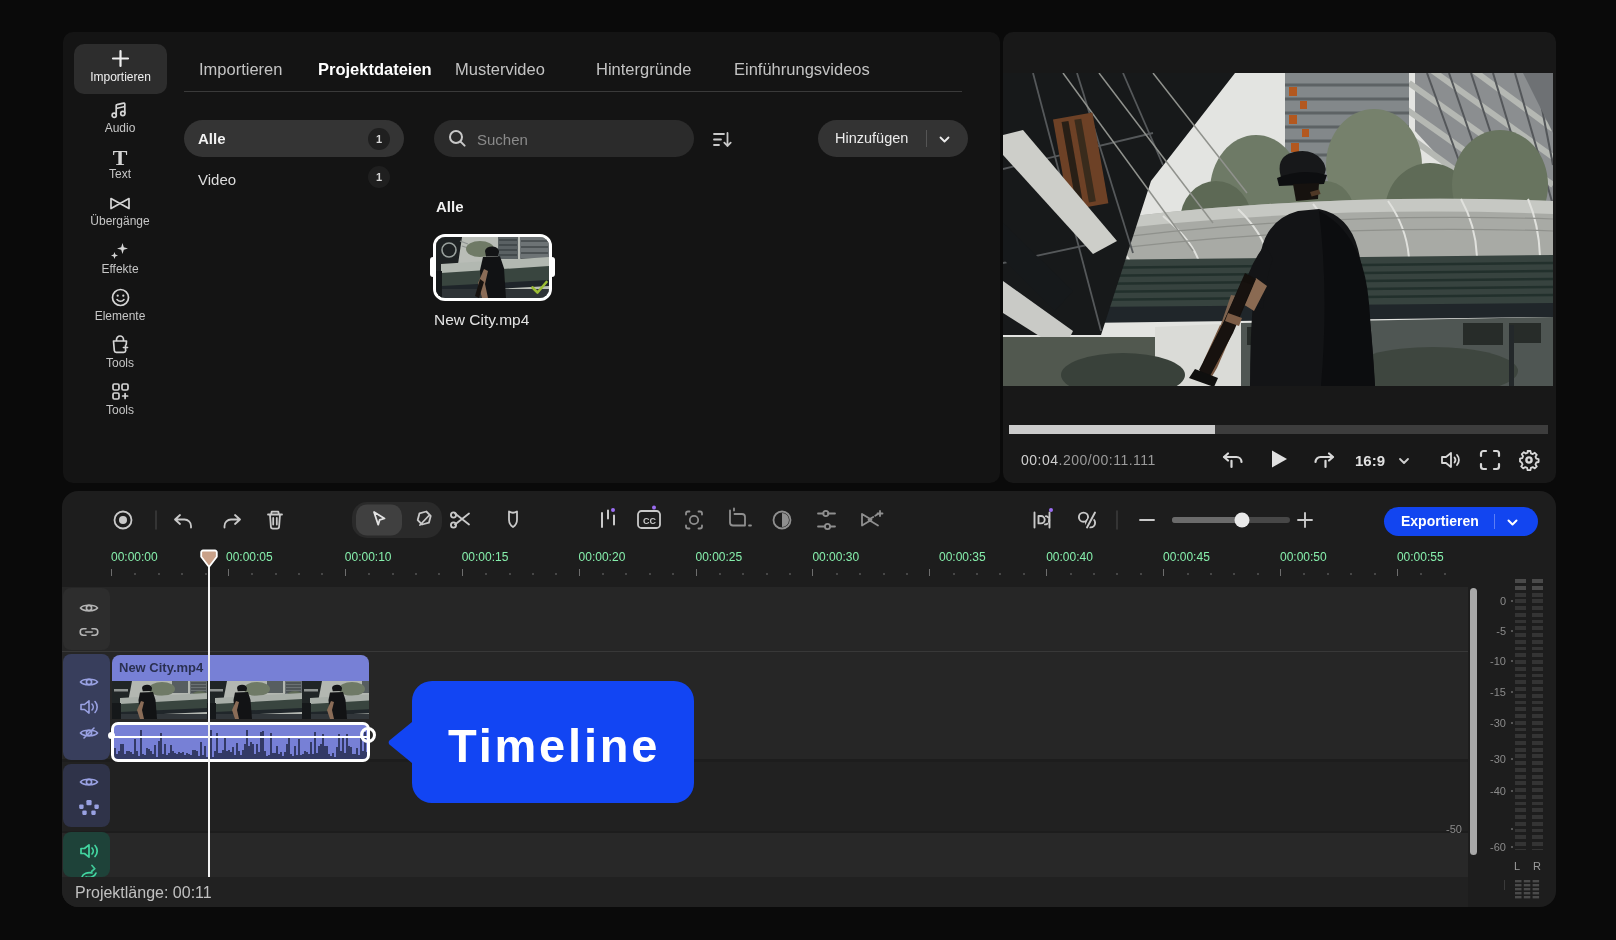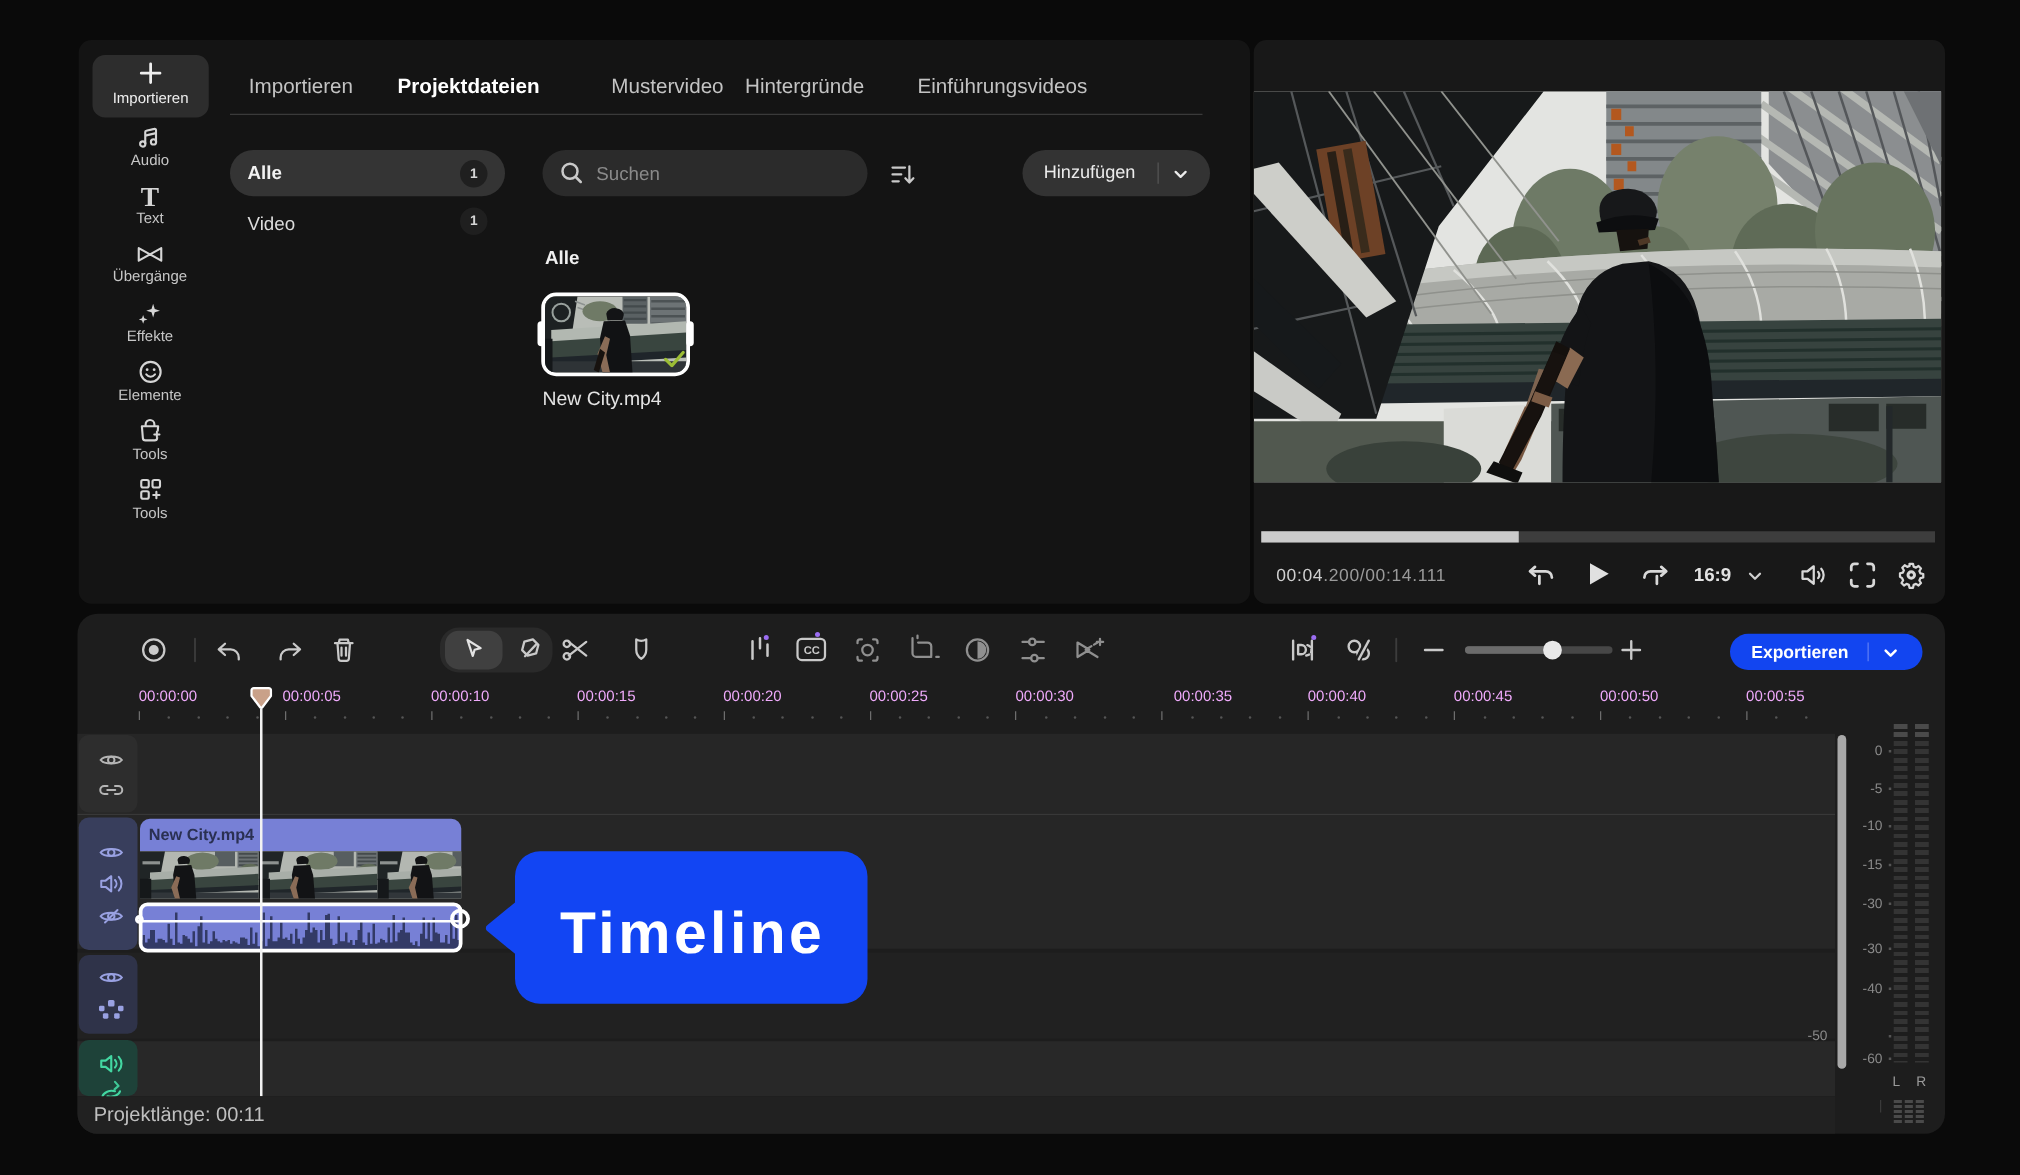--- a/index.html
+++ b/index.html
@@ -8,21 +8,21 @@
 #preview{left:1003px;top:32px;width:553px;height:451px;background:#181818;border-radius:10px}
 #tl{left:62px;top:491px;width:1494px;height:416px;background:#1d1d1d;border-radius:16px}
 .sideitem{width:114px;text-align:center;color:#c6c6c6;font-size:12px;left:0}
 .sideitem svg{display:block;margin:0 auto 2px}
 .tab{color:#c3c3c3;font-size:16.5px}
 .tab.active{color:#fff;font-weight:bold}
 .pill{border-radius:18.5px;background:#343434}
 .badge{width:22px;height:22px;border-radius:11px;background:#1f1f1f;color:#d6d6d6;font-size:11px;text-align:center;line-height:22px;font-weight:bold}
 .tick{background:#6e6e6e;width:1px;height:7px}
 .dot{background:#555;width:2px;height:2px;border-radius:1px}
-.rlabel{color:#f0abfc;font-size:12px;white-space:nowrap}
+.rlabel{color:#86efac;font-size:12px;white-space:nowrap}
 .dbl{color:#8a8a8a;font-size:11px;text-align:right;width:30px}
 </style></head><body>
 <svg width="0" height="0" style="position:absolute">
     <defs>
 <g id="gear">
         <path d="M12 8.2a3.8 3.8 0 100 7.6 3.8 3.8 0 000-7.6zm0 2.4a1.4 1.4 0 110 2.8 1.4 1.4 0 010-2.8z" fill="#d8d8d8"></path>
         <path d="M10.6 3h2.8l.5 2.3 1.9.8 2-1.3 2 2-1.3 2 .8 1.9 2.3.5v2.8l-2.3.5-.8 1.9 1.3 2-2 2-2-1.3-1.9.8-.5 2.3h-2.8l-.5-2.3-1.9-.8-2 1.3-2-2 1.3-2-.8-1.9L3 13.4v-2.8l2.3-.5.8-1.9-1.3-2 2-2 2 1.3 1.9-.8z" fill="none" stroke="#d8d8d8" stroke-width="1.8" stroke-linejoin="round"></path>
       </g>
 <g id="miniscene">
         <rect width="95" height="38" fill="#b3b7b1"></rect>
@@ -233,21 +233,21 @@
           <rect x="2" y="2" width="6" height="6" rx="1.4" fill="none" stroke="#d5d5d5" stroke-width="1.7"></rect>
           <rect x="11" y="2" width="6" height="6" rx="1.4" fill="none" stroke="#d5d5d5" stroke-width="1.7"></rect>
           <rect x="2" y="11" width="6" height="6" rx="1.4" fill="none" stroke="#d5d5d5" stroke-width="1.7"></rect>
           <path d="M11.6 14h5M14.1 11.5v5" stroke="#d5d5d5" stroke-width="1.7" stroke-linecap="round"></path>
         </svg>
       <div>Tools</div>
     </div>
 
     <span class="tab abs" style="left:136px;top:28px">Importieren</span>
     <span class="tab active abs" style="left:255px;top:28px">Projektdateien</span>
-    <span class="tab abs" style="left:426px;top:28px">Mustervideo</span>
+    <span class="tab abs" style="left:392px;top:28px">Mustervideo</span>
     <span class="tab abs" style="left:533px;top:28px">Hintergründe</span>
     <span class="tab abs" style="left:671px;top:28px">Einführungsvideos</span>
     <div class="abs" style="left:121px;top:59px;width:778px;height:1px;background:#3a3a3a"></div>
 
     <div class="pill abs" style="left:121px;top:88px;width:220px;height:37px"></div>
     <span class="abs" style="left:135px;top:98px;color:#f2f2f2;font-weight:bold;font-size:15px">Alle</span>
     <div class="badge abs" style="left:305px;top:96px">1</div>
     <span class="abs" style="left:135px;top:139px;color:#dcdcdc;font-size:15px">Video</span>
     <div class="badge abs" style="left:305px;top:134px">1</div>
 
@@ -282,21 +282,21 @@
         <path d="M1.5 7.5l5 5L15.5 2" fill="none" stroke="#9cbd35" stroke-width="2.6" stroke-linecap="round" stroke-linejoin="round"></path>
       </svg>
     <span class="abs" style="left:371px;top:279px;color:#e3e3e3;font-size:15.5px">New City.mp4</span>
   </div>
   <div id="preview" class="abs">
     <svg class="abs" style="left:0;top:41px" width="550" height="313" viewBox="0 0 550 313">
         <use href="#scene"></use>
       </svg>
     <div class="abs" style="left:6px;top:393px;width:539px;height:9px;background:#3d3d3d"></div>
     <div class="abs" style="left:6px;top:393px;width:206px;height:9px;background:#cbcbcb"></div>
-    <div class="abs" style="left:18px;top:420px;font-family:'Liberation Mono',monospace;font-size:14px;letter-spacing:.5px"><span style="color:#cfcfcf">00:04</span><span style="color:#9a9a9a">.200</span><span style="color:#9a9a9a">/00:14.111</span></div>
+    <div class="abs" style="left:18px;top:420px;font-family:'Liberation Mono',monospace;font-size:14px;letter-spacing:.5px"><span style="color:#cfcfcf">00:04</span><span style="color:#9a9a9a">.200</span><span style="color:#9a9a9a">/00:11.111</span></div>
 
     <svg class="abs" style="left:216px;top:414px" width="28" height="28" viewBox="0 0 28 28">
         <path d="M9 7.5L5 11l4 3.5" fill="none" stroke="#d8d8d8" stroke-width="2.2" stroke-linecap="round" stroke-linejoin="round"></path>
         <path d="M5.5 11h12a5 5 0 015 5v0" fill="none" stroke="#d8d8d8" stroke-width="2.2" stroke-linecap="round"></path>
         <path d="M12.5 21v-6.2" stroke="#d8d8d8" stroke-width="2.2" stroke-linecap="round"></path>
       </svg>
     <svg class="abs" style="left:262px;top:413px" width="26" height="28" viewBox="0 0 26 28">
         <path d="M7 5.5v17l15-8.5z" fill="#e0e0e0"></path>
       </svg>
     <svg class="abs" style="left:307px;top:414px" width="28" height="28" viewBox="0 0 28 28">

